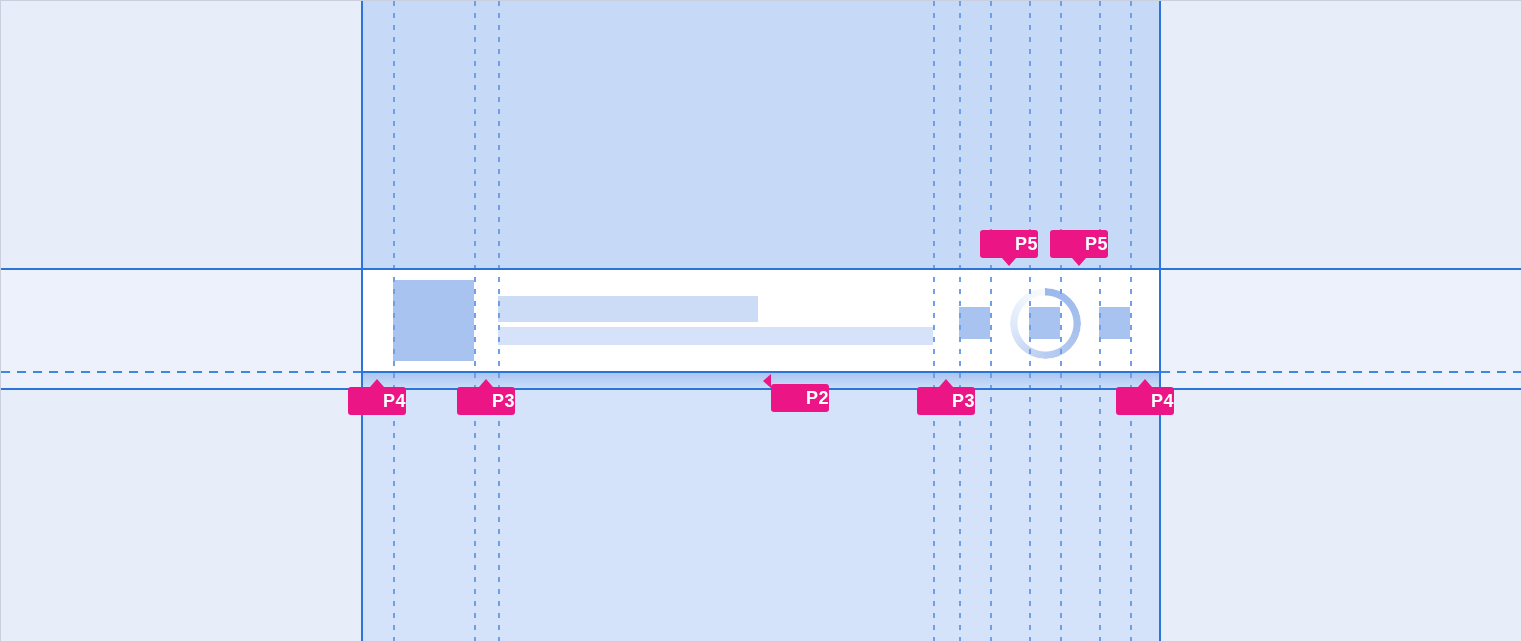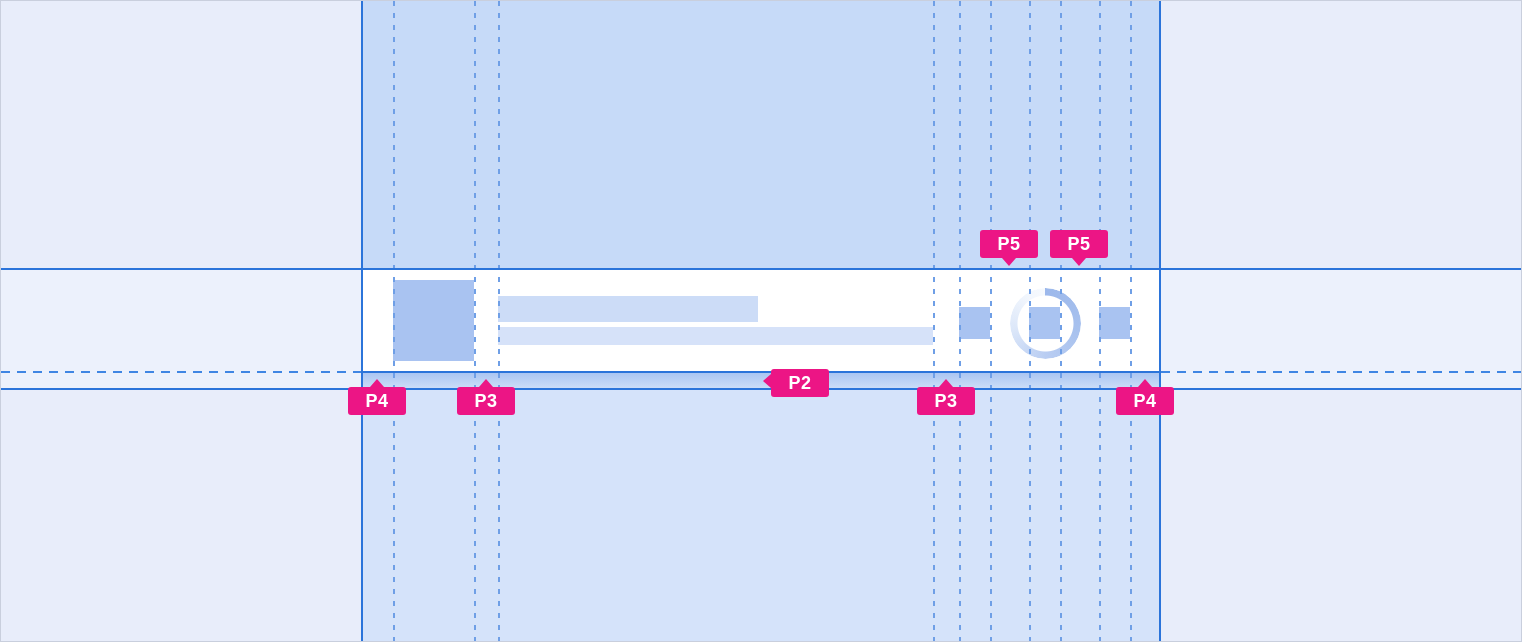--- a/index.html
+++ b/index.html
@@ -44,21 +44,21 @@
   .sq.s2{left:1028px;}
   .sq.s3{left:1098px;}
   .ring{left:1009px;top:287px;width:71px;height:71px;border-radius:50%;
     background:conic-gradient(from 0deg,#9cb8eb 0deg,#a7c1ee 100deg,#b9cdf2 180deg,#dce7f9 260deg,#f3f7fd 330deg,#f7fafe 360deg);
     -webkit-mask:radial-gradient(circle closest-side,transparent calc(100% - 8px),#000 calc(100% - 7px));
     mask:radial-gradient(circle closest-side,transparent calc(100% - 8px),#000 calc(100% - 7px));}
 
   
   .plabel{width:58px;height:28px;background:var(--accent-pink,#ec1585);
     color:var(--label-text,#fff);font-weight:bold;font-size:18px;line-height:28px;
-    text-align:center;border-radius:3px;letter-spacing:.5px;}
+    text-align:right;border-radius:3px;letter-spacing:.5px;}
   .arrow{width:0;height:0;}
   .arrow.up{border-left:7px solid transparent;border-right:7px solid transparent;
     border-bottom:8px solid var(--accent-pink,#ec1585);}
   .arrow.down{border-left:7px solid transparent;border-right:7px solid transparent;
     border-top:8px solid var(--accent-pink,#ec1585);}
   .arrow.leftp{border-top:7px solid transparent;border-bottom:7px solid transparent;
     border-right:8px solid var(--accent-pink,#ec1585);}
 </style>
 </head>
 <body>
@@ -110,16 +110,16 @@
 
   <div class="abs plabel" style="left:1115px;top:386px">P4</div>
   <div class="abs arrow up" style="left:1137px;top:378px"></div>
 
   <div class="abs plabel" style="left:979px;top:229px">P5</div>
   <div class="abs arrow down" style="left:1001px;top:257px"></div>
 
   <div class="abs plabel" style="left:1049px;top:229px">P5</div>
   <div class="abs arrow down" style="left:1071px;top:257px"></div>
 
-  <div class="abs plabel" style="left:770px;top:368px">P2</div>
+  <div class="abs plabel" style="left:770px;top:383px">P2</div>
   <div class="abs arrow leftp" style="left:762px;top:373px"></div>
 
 </div>
 
 </body></html>

